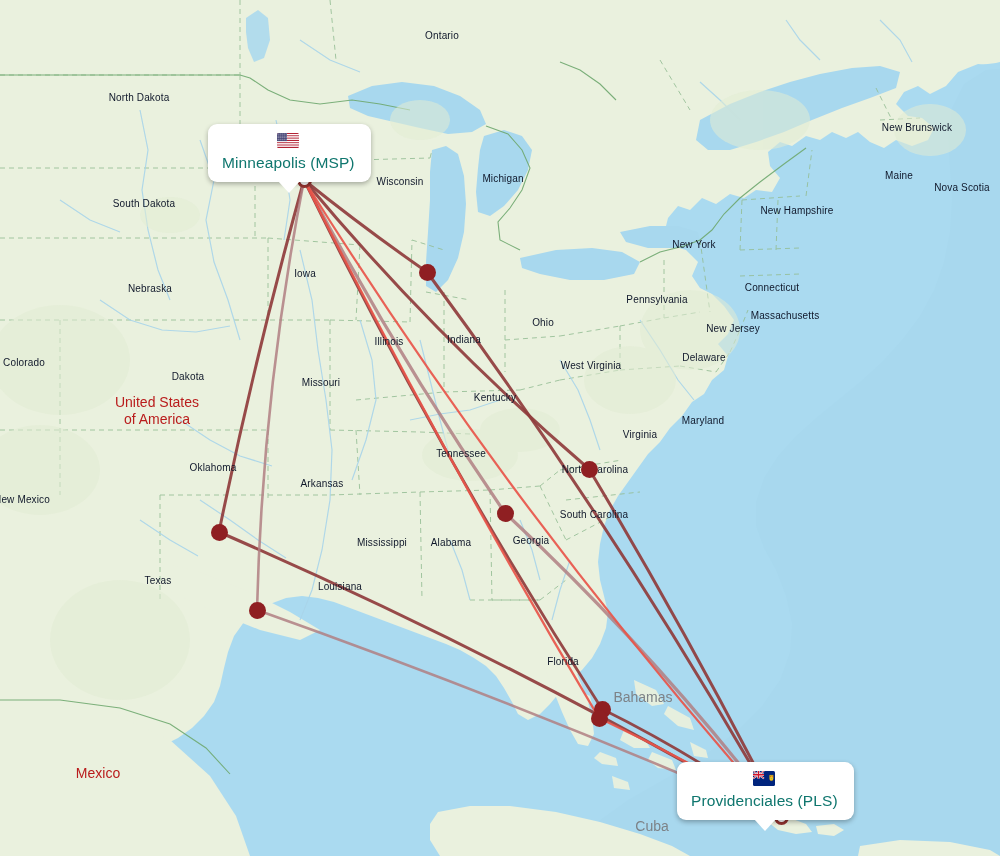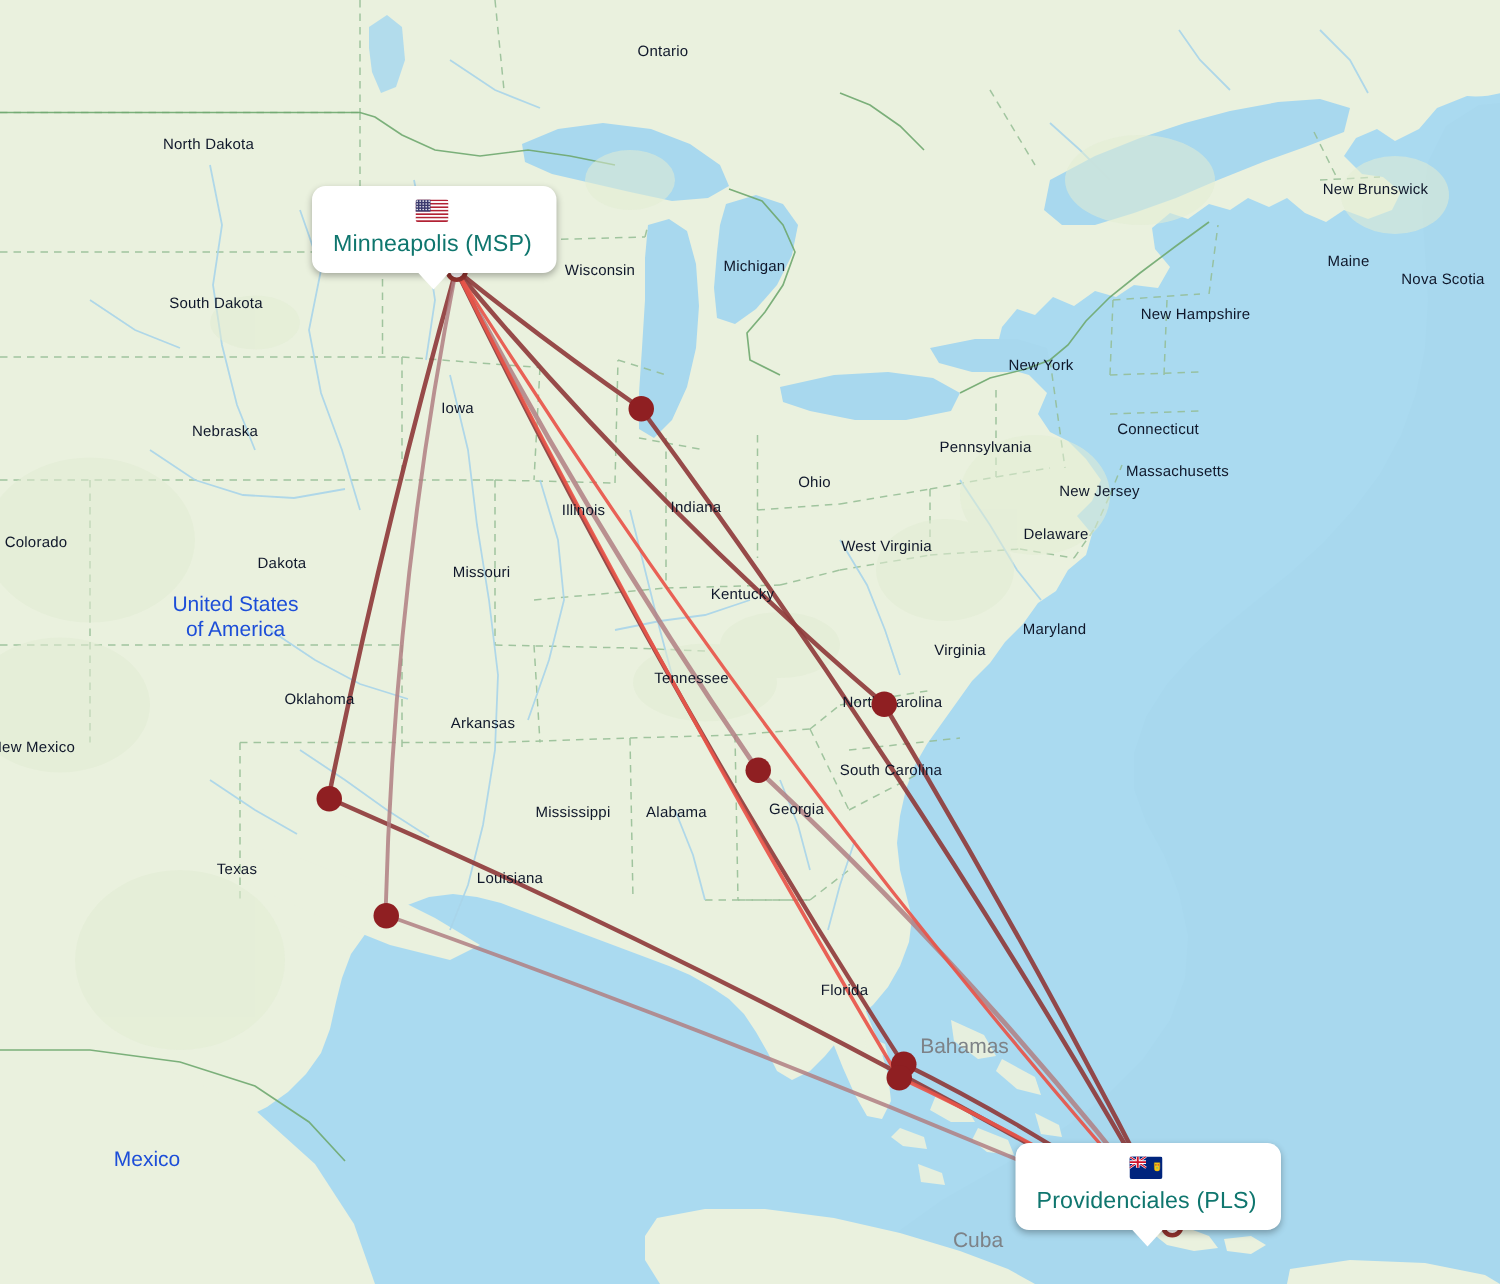--- a/index.html
+++ b/index.html
@@ -30,21 +30,21 @@
     transform: translate(-50%, -50%);
   }
   .label.state {
     font-size: 10px;
     color: #0f172a;
     font-weight: 400;
     letter-spacing: 0.15px;
   }
   .label.country {
     font-size: 14px;
-    color: #1d4ed8;
+    color: #b91c1c;
     text-align: center;
     line-height: 17px;
   }
   .label.region {
     font-size: 14px;
     color: #7d8287;
   }
 
   
   .callout {

